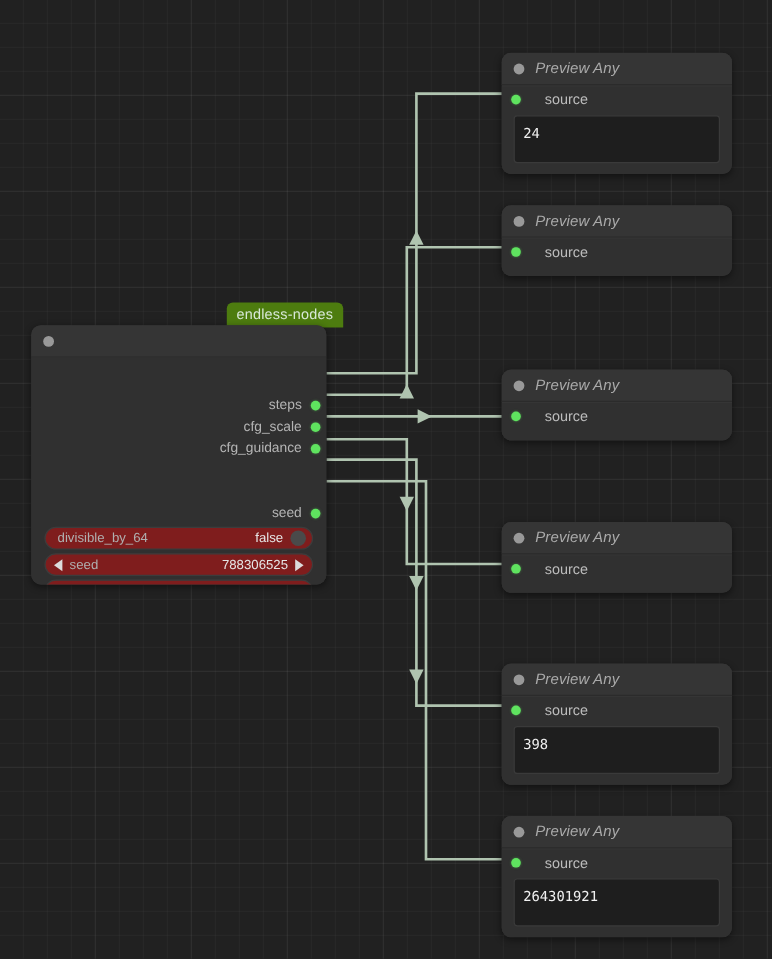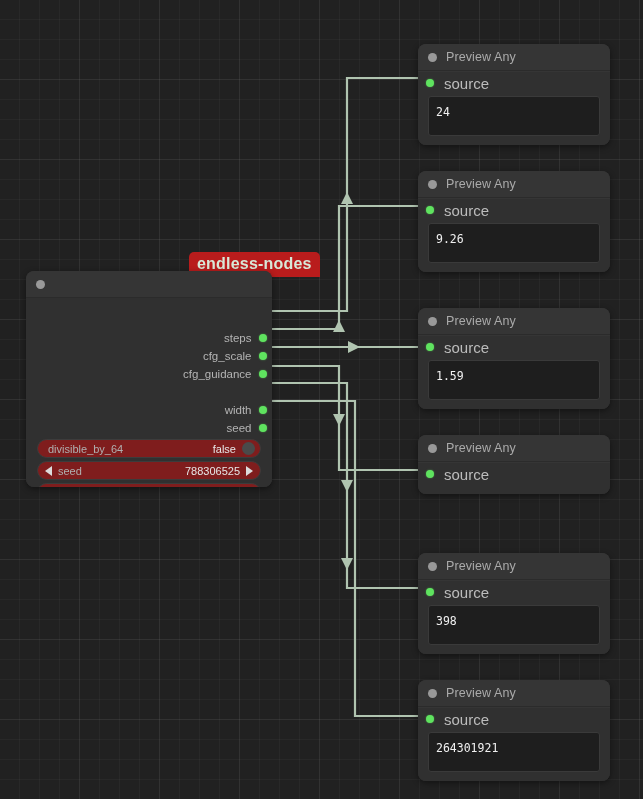--- a/index.html
+++ b/index.html
@@ -44,20 +44,21 @@
     box-shadow: 0 2px 6px rgba(0,0,0,0.45);
     overflow: hidden;
   }
   .node-title {
     height: 26px;
     display: flex;
     align-items: center;
     background: #353535;
     padding-left: 10px;
     border-bottom: 1px solid #2b2b2b;
+    font-style: italic;
   }
   .title-dot {
     width: 9px;
     height: 9px;
     border-radius: 50%;
     background: #999999;
     margin-right: 9px;
     flex: 0 0 auto;
   }
   .title-text {
@@ -162,24 +163,24 @@
     margin-left: 6px;
     margin-right: 1px;
     flex: 0 0 auto;
   }
 
   
   #badge {
     position: absolute;
     left: 189px;
     top: 252px;
-    background: #b91c1c;
+    background: #4d7c0f;
     color: #d8e8d8;
-    font-size: 16px;
-    font-weight: bold;
+    font-size: 12px;
+    font-weight: normal;
     padding: 3px 8px 4px 8px;
     border-radius: 5px 5px 0 0;
     letter-spacing: 0.2px;
   }
 
   
   .preview {
     left: 418px;
     width: 192px;
   }
@@ -188,22 +189,22 @@
   }
   .in-slot {
     height: 22px;
     display: flex;
     align-items: center;
     padding-left: 8px;
     margin-top: 1px;
   }
   .in-label {
     color: #bcbcbc;
-    font-size: 15px;
-    margin-left: 10px;
+    font-size: 12px;
+    margin-left: 20px;
   }
   .in-slot .slot-dot { margin-right: 0; }
   .value-box {
     margin: 2px 10px 0 10px;
     background: #1e1e1e;
     border: 1px solid #3a3a3a;
     border-radius: 3px;
     height: 40px;
     padding: 5px 7px 0 7px;
     box-sizing: border-box;
@@ -262,24 +263,20 @@
       <span class="slot-dot"></span>
     </div>
     <div class="out-slot" style="top:49px">
       <span class="out-label">cfg_scale</span>
       <span class="slot-dot"></span>
     </div>
     <div class="out-slot" style="top:67px">
       <span class="out-label">cfg_guidance</span>
       <span class="slot-dot"></span>
     </div>
-    <div class="out-slot" style="top:103px">
-      <span class="out-label">width</span>
-      <span class="slot-dot"></span>
-    </div>
     <div class="out-slot" style="top:121px">
       <span class="out-label">seed</span>
       <span class="slot-dot"></span>
     </div>
 
     <div class="widget" style="top:141px">
       <span class="w-name">divisible_by_64</span>
       <span class="w-value">false</span>
       <span class="toggle-knob"></span>
     </div>
@@ -321,38 +318,32 @@
 <div class="node preview" style="top:171px">
   <div class="node-title">
     <span class="title-dot"></span>
     <span class="title-text">Preview Any</span>
   </div>
   <div class="node-body">
     <div class="in-slot">
       <span class="slot-dot"></span>
       <span class="in-label">source</span>
     </div>
-    <div class="value-box">
-      <span class="value-text">9.26</span>
-    </div>
   </div>
 </div>
 
 <div class="node preview" style="top:308px">
   <div class="node-title">
     <span class="title-dot"></span>
     <span class="title-text">Preview Any</span>
   </div>
   <div class="node-body">
     <div class="in-slot">
       <span class="slot-dot"></span>
       <span class="in-label">source</span>
-    </div>
-    <div class="value-box">
-      <span class="value-text">1.59</span>
     </div>
   </div>
 </div>
 
 <div class="node preview" style="top:435px">
   <div class="node-title">
     <span class="title-dot"></span>
     <span class="title-text">Preview Any</span>
   </div>
   <div class="node-body">

